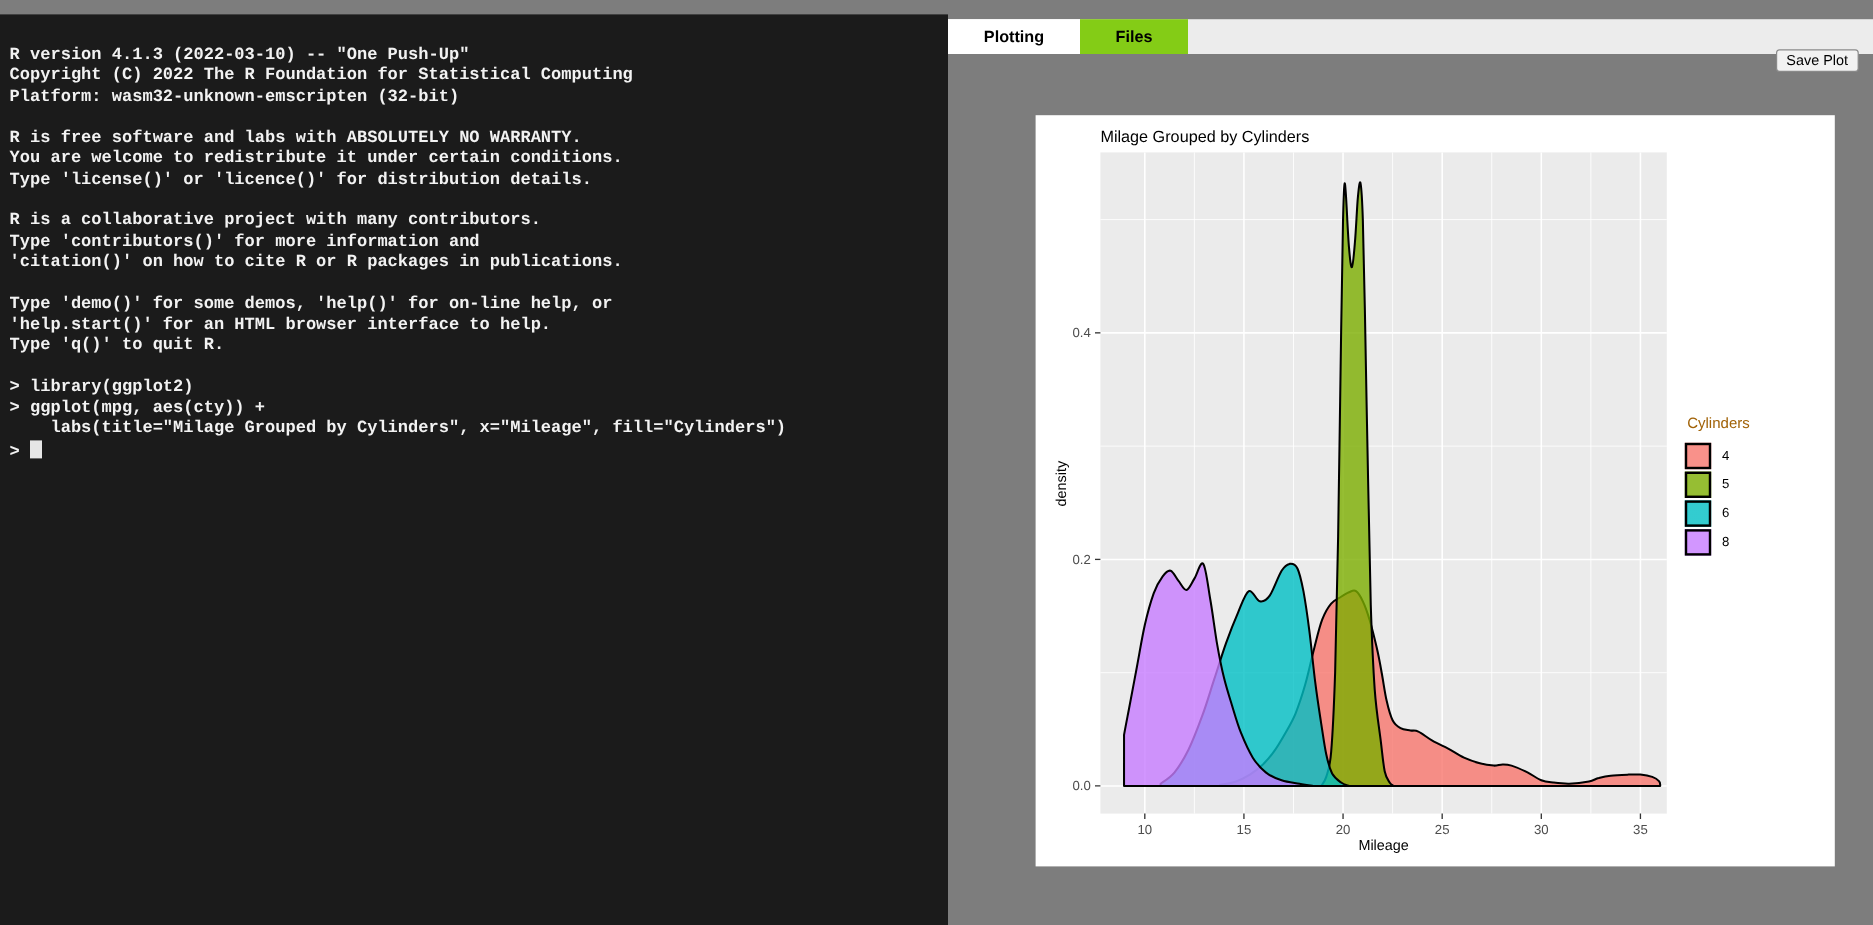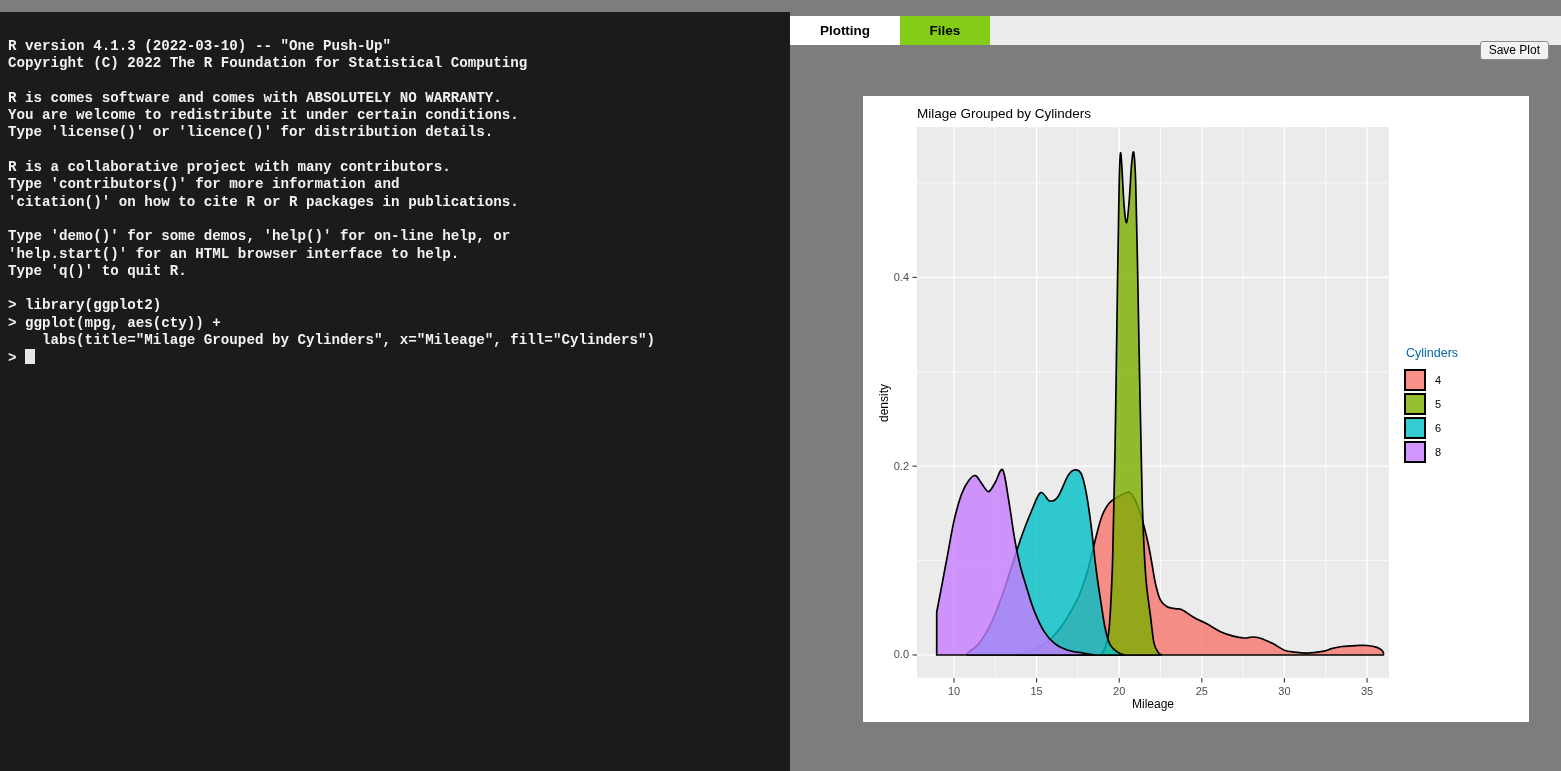--- a/index.html
+++ b/index.html
@@ -29,34 +29,35 @@
   
   #plot-card{position:absolute;left:73px;top:96px;width:626px;height:626px;background:#ffffff;padding-left:40px;}
   #plot-title{position:absolute;left:54px;top:10px;font-size:13.5px;color:#000;white-space:nowrap;}
   #panel-wrap{position:absolute;left:54px;top:31px;width:472px;height:551px;}
   #panel-wrap svg{overflow:visible;display:block;}
   #xlabel{position:absolute;left:54px;top:601px;width:472px;text-align:center;
           font-size:12px;color:#000;}
   #ylabel{position:absolute;left:21px;top:307px;transform:translate(-50%,-50%) rotate(-90deg);
           font-size:12px;color:#000;white-space:nowrap;}
   #legend{position:absolute;left:541px;top:250px;}
-  #legend-title{font-size:12.5px;color:#0369a1;margin:0 0 9px 2px;}
+  #legend-title{font-size:12.5px;color:#a16207;margin:0 0 9px 2px;}
   .legend-row{display:flex;align-items:center;margin-bottom:2px;}
   .legend-swatch{width:18px;height:18px;border:2px solid #000;}
   .legend-label{font-size:11px;color:#000;margin-left:9px;}
 </style>
 </head>
 <body>
 
 <div id="console">
   <div id="console-lines">
       <div class="console-line">R version 4.1.3 (2022-03-10) -- "One Push-Up"</div>
       <div class="console-line">Copyright (C) 2022 The R Foundation for Statistical Computing</div>
+      <div class="console-line">Platform: wasm32-unknown-emscripten (32-bit)</div>
       <div class="console-line"></div>
-      <div class="console-line">R is comes software and comes with ABSOLUTELY NO WARRANTY.</div>
+      <div class="console-line">R is free software and labs with ABSOLUTELY NO WARRANTY.</div>
       <div class="console-line">You are welcome to redistribute it under certain conditions.</div>
       <div class="console-line">Type 'license()' or 'licence()' for distribution details.</div>
       <div class="console-line"></div>
       <div class="console-line">R is a collaborative project with many contributors.</div>
       <div class="console-line">Type 'contributors()' for more information and</div>
       <div class="console-line">'citation()' on how to cite R or R packages in publications.</div>
       <div class="console-line"></div>
       <div class="console-line">Type 'demo()' for some demos, 'help()' for on-line help, or</div>
       <div class="console-line">'help.start()' for an HTML browser interface to help.</div>
       <div class="console-line">Type 'q()' to quit R.</div>

